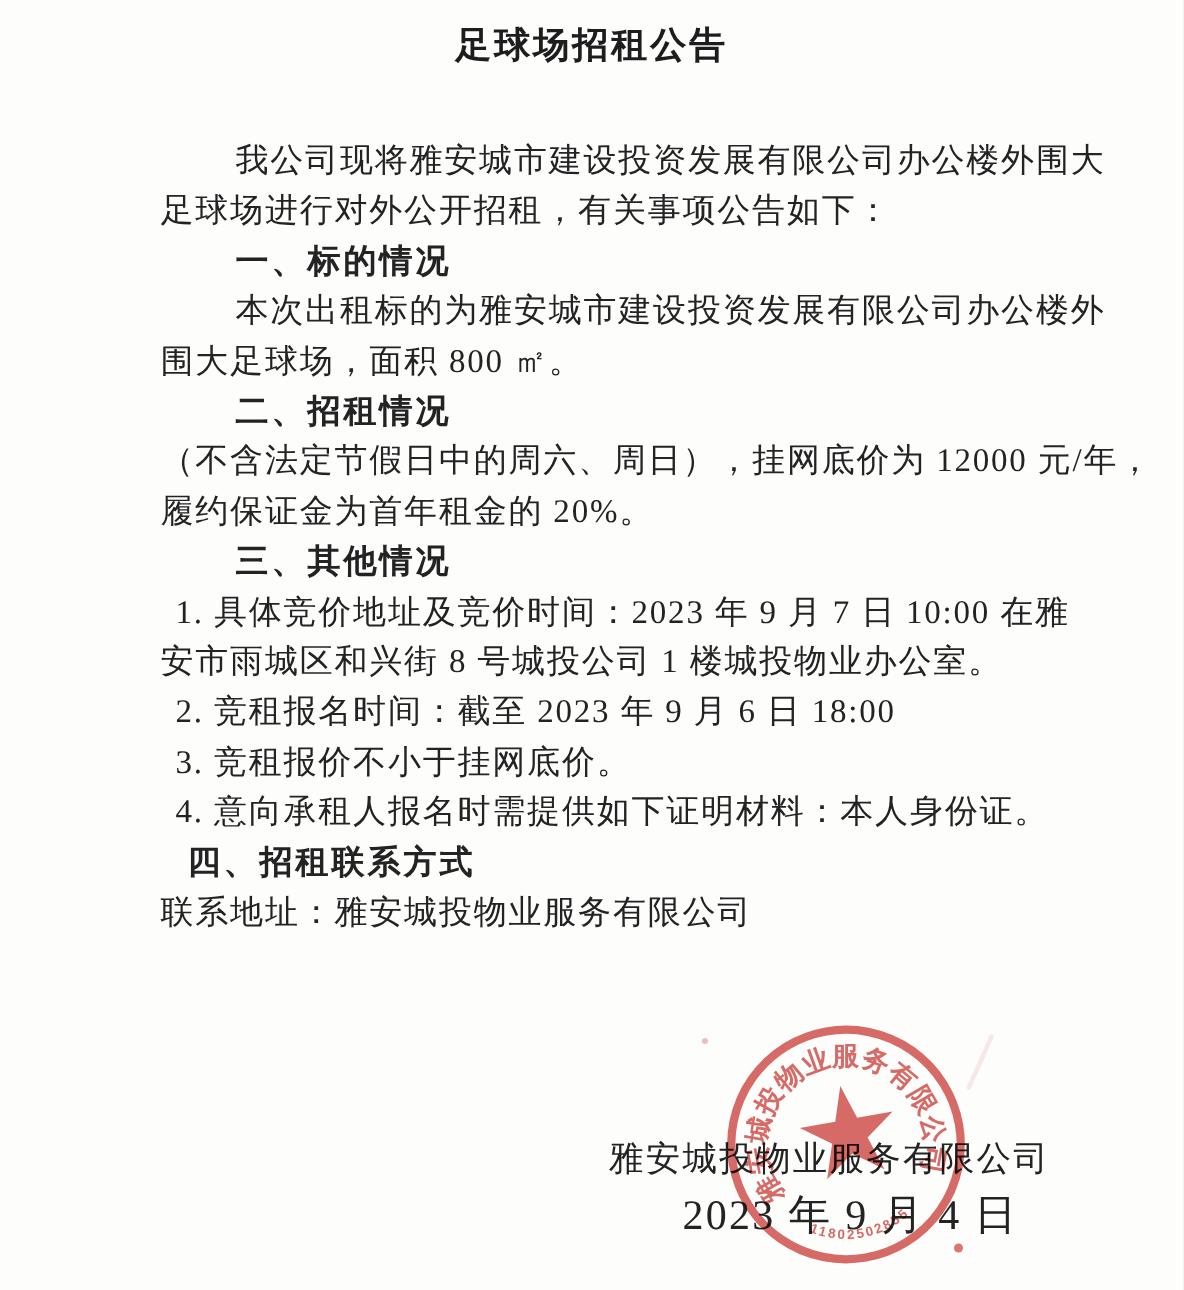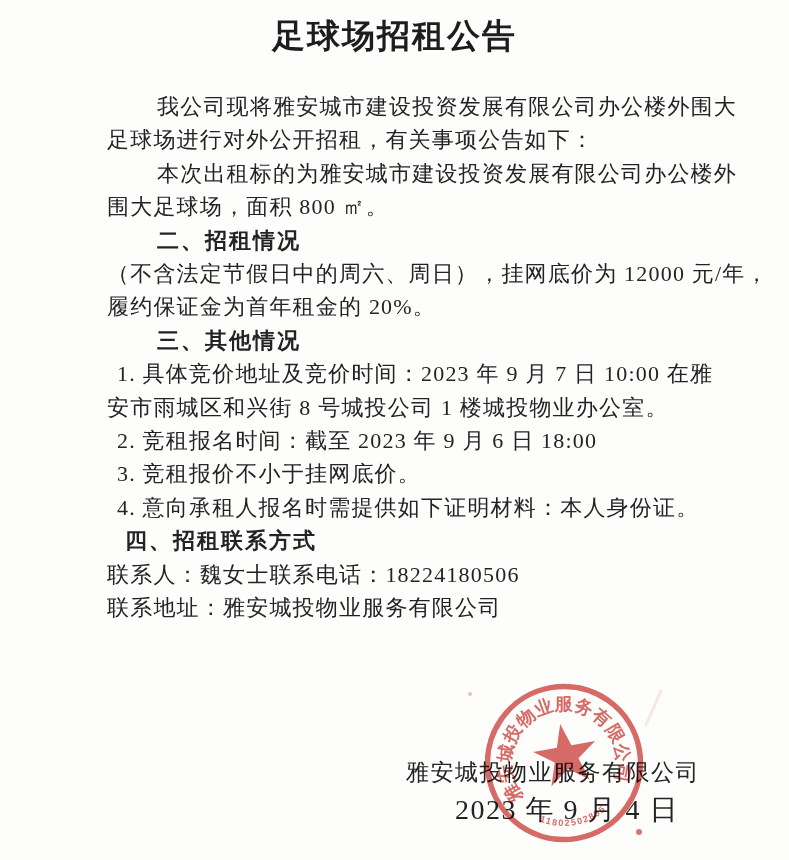--- a/index.html
+++ b/index.html
@@ -9,21 +9,21 @@
     margin:0 auto;
     background:#fdfdfc;
     overflow:hidden;
     font-family:"Liberation Serif", serif;
     color:#232323;
   }
   .doc-title{
     position:absolute;
     top:14px;left:0;width:100%;
     text-align:center;
-    font-size:33px;
+    font-size:24px;
     font-weight:bold;
     letter-spacing:2px;
     color:#1d1d1d;
   }
   .body-text{
     position:absolute;
     top:90px;left:107px;right:24px;
   }
   .line{
     line-height:33.4px;
@@ -73,33 +73,33 @@
 </head>
 <body>
 
 <div class="page">
 
   <div class="doc-title">足球场招租公告</div>
 
   <div class="body-text">
     <div class="line ind2">我公司现将雅安城市建设投资发展有限公司办公楼外围大</div>
     <div class="line">足球场进行对外公开招租，有关事项公告如下：</div>
+    <div class="line ind2 hd">一、标的情况</div>
     <div class="line ind2">本次出租标的为雅安城市建设投资发展有限公司办公楼外</div>
     <div class="line">围大足球场，面积 800 ㎡。</div>
     <div class="line ind2 hd">二、招租情况</div>
     <div class="line">（不含法定节假日中的周六、周日），挂网底价为 12000 元/年，</div>
     <div class="line">履约保证金为首年租金的 20%。</div>
     <div class="line ind2 hd">三、其他情况</div>
     <div class="line num">1. 具体竞价地址及竞价时间：2023 年 9 月 7 日 10:00 在雅</div>
     <div class="line">安市雨城区和兴街 8 号城投公司 1 楼城投物业办公室。</div>
     <div class="line num">2. 竞租报名时间：截至 2023 年 9 月 6 日 18:00</div>
     <div class="line num">3. 竞租报价不小于挂网底价。</div>
     <div class="line num">4. 意向承租人报名时需提供如下证明材料：本人身份证。</div>
     <div class="line mid hd">四、招租联系方式</div>
-    <div class="line">联系人：魏女士联系电话：18224180506</div>
     <div class="line">联系地址：雅安城投物业服务有限公司</div>
   </div>
 
   <div class="sig-company">雅安城投物业服务有限公司</div>
   <div class="sig-date">2023 年 9 月 4 日</div>
 
   <svg class="seal" viewBox="-100 -100 200 200" xmlns="http://www.w3.org/2000/svg">
     <g transform="rotate(-10)" fill="#cf4a45" stroke="none" opacity="0.93">
 
       <circle cx="0" cy="0" r="76.5" fill="none" stroke="#cf4a45" stroke-width="5.5"></circle>

